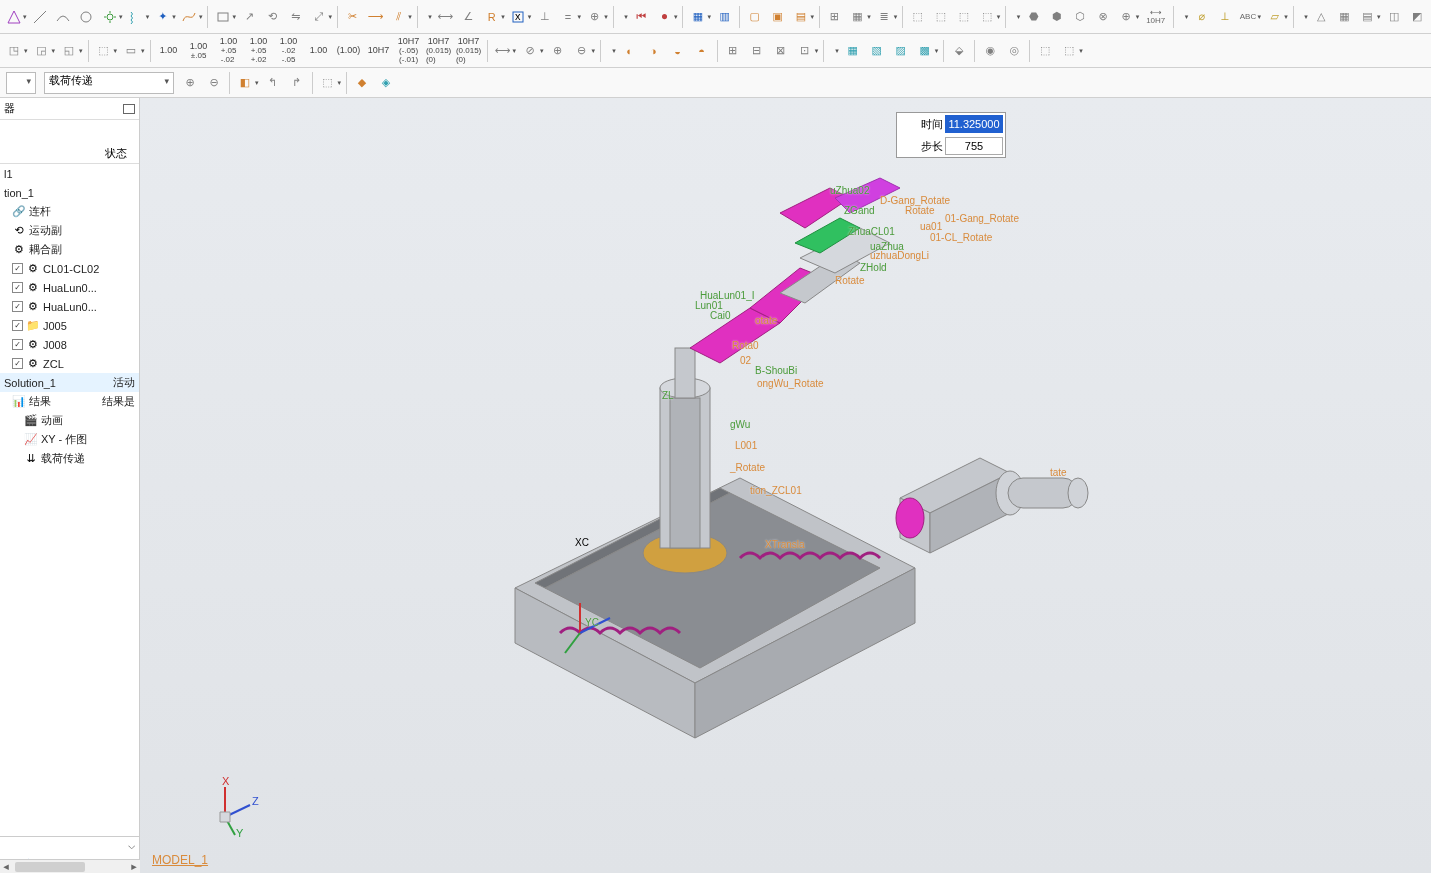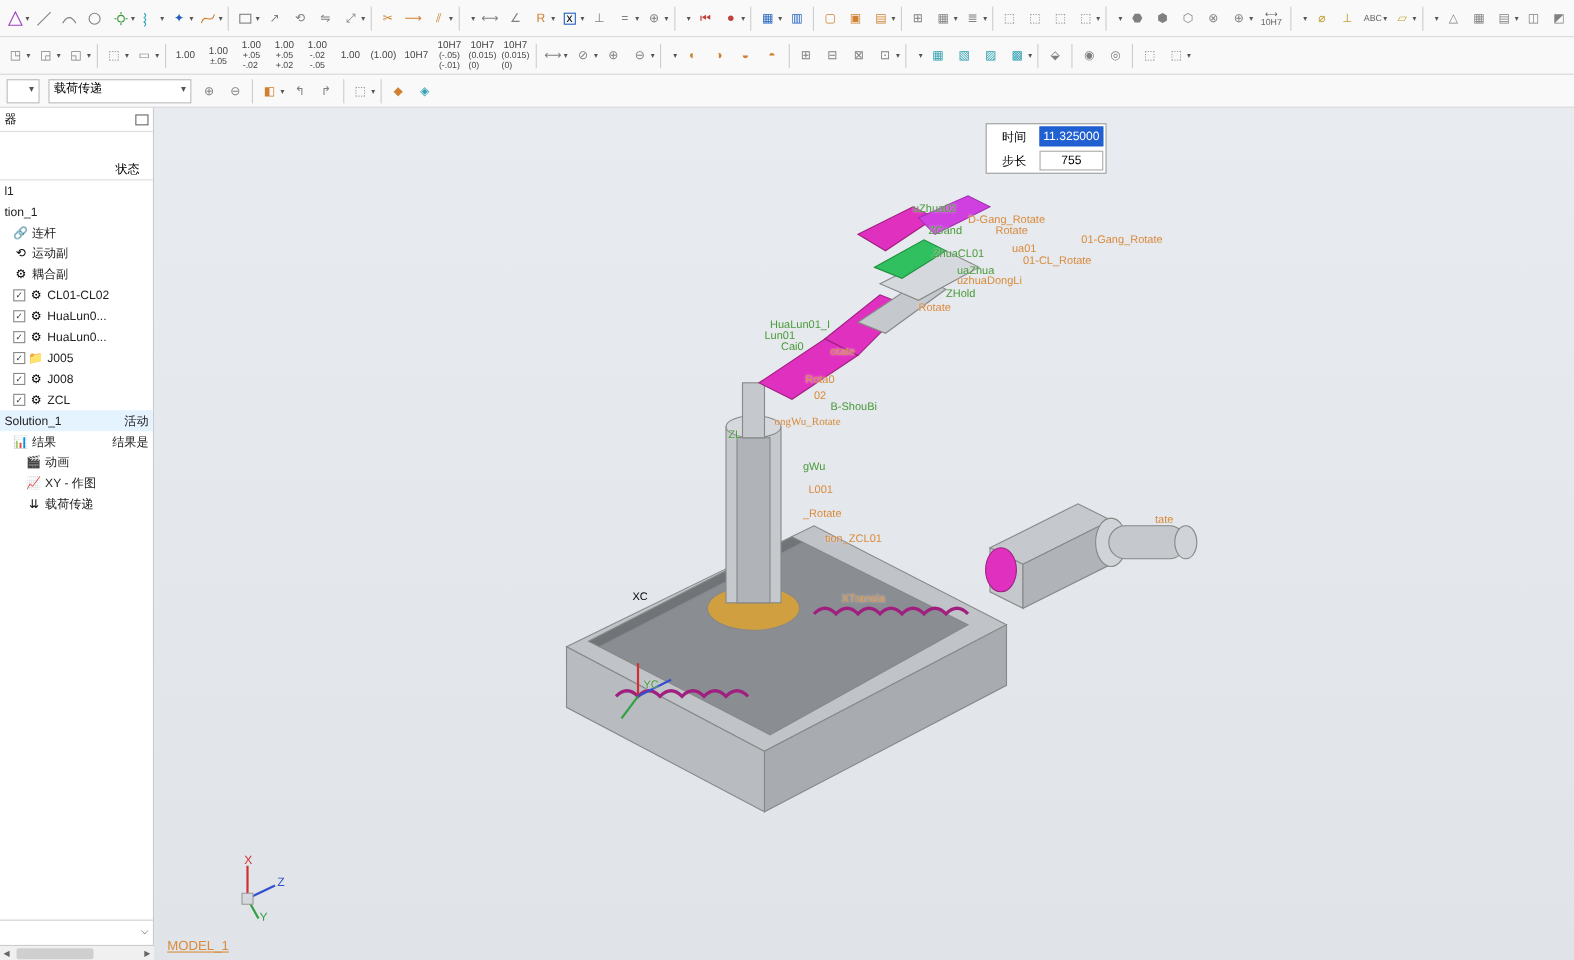--- a/index.html
+++ b/index.html
@@ -40,21 +40,21 @@
 .foot-row { height:18px; display:flex; align-items:center; padding:0 4px; color:#0066cc; font-size:11px; }
 .foot-row .arr { margin-left:auto; font-size:9px; color:#555; }
 
 .viewport { flex:1; background:#e4e7eb; position:relative; background:linear-gradient(#e8ebef,#e0e3e7); }
 .model-label { position:absolute; left:12px; bottom:6px; color:#d98b3c; font-size:12px;text-decoration:underline; }
 
 
 .time-panel { position:absolute; right:425px; top:14px; background:#fff; border:1px solid #999; display:flex; flex-direction:column; }
 .time-panel .row { display:flex; align-items:center; height:22px; }
 .time-panel .grip { width:14px; background:repeating-linear-gradient(#ccc,#ccc 1px,#fff 1px,#fff 3px); }
-.time-panel .lab { width:34px; padding-right:2px; font-size:11px; }
+.time-panel .lab { width:34px; text-align:right; padding-right:2px; font-size:11px; }
 .time-panel input { width:58px; height:18px; font-size:11px; text-align:center; border:1px solid #aaa; margin-right:2px; }
 .time-panel input.hl { background:#2060d0; color:#fff; border-color:#2060d0; }
 
 
 .anno { position:absolute; font-size:10px; pointer-events:none; text-shadow:0 0 2px #e4e7eb; }
 .anno.green { color:#4a9b3a; }
 .anno.orange { color:#d98b3c; }
 
 
 .triad { position:absolute; left:60px; bottom:36px; width:60px; height:60px; }
@@ -485,36 +485,36 @@
         <line x1="440" y1="535" x2="470" y2="520" stroke="#3050d0"></line>
         <line x1="440" y1="535" x2="425" y2="555" stroke="#30a040"></line>
       </g>
     </svg>
 
     <div id="annos">
         <span class="anno green" style="left: 690px; top: 87px;">uZhua02</span>
         <span class="anno orange" style="left: 740px; top: 97px;">D-Gang_Rotate</span>
         <span class="anno green" style="left: 704px; top: 107px;">ZGand</span>
         <span class="anno orange" style="left: 765px; top: 107px;">Rotate</span>
-        <span class="anno orange" style="left: 805px; top: 115px; margin-left: 38px;">01-Gang_Rotate</span>
+        <span class="anno orange" style="left: 805px; top: 115px;">01-Gang_Rotate</span>
         <span class="anno orange" style="left: 780px; top: 123px;">ua01</span>
         <span class="anno green" style="left: 708px; top: 128px;">ZhuaCL01</span>
         <span class="anno orange" style="left: 790px; top: 134px;">01-CL_Rotate</span>
         <span class="anno green" style="left: 730px; top: 143px;">uaZhua</span>
         <span class="anno orange" style="left: 730px; top: 152px;">uzhuaDongLi</span>
         <span class="anno green" style="left: 720px; top: 164px;">ZHold</span>
         <span class="anno orange" style="left: 695px; top: 177px;">Rotate</span>
         <span class="anno green" style="left: 560px; top: 192px;">HuaLun01_I</span>
         <span class="anno green" style="left: 555px; top: 202px;">Lun01</span>
         <span class="anno green" style="left: 570px; top: 212px; text-align: right;">Cai0</span>
         <span class="anno orange" style="left: 615px; top: 217px;">otate</span>
         <span class="anno orange" style="left: 592px; top: 242px;">Rota0</span>
         <span class="anno orange" style="left: 600px; top: 257px;">02</span>
         <span class="anno green" style="left: 615px; top: 267px;">B-ShouBi</span>
-        <span class="anno orange" style="left: 564px; top: 280px; font-family: Liberation Serif, serif;">ongWu_Rotate</span>
+        <span class="anno orange" style="left: 617px; top: 280px;">ongWu_Rotate</span>
         <span class="anno green" style="left: 522px; top: 292px;">ZL</span>
         <span class="anno green" style="left: 590px; top: 300px; margin-top: 21px;">gWu</span>
         <span class="anno orange" style="left: 595px; top: 342px;">L001</span>
         <span class="anno orange" style="left: 590px; top: 364px;">_Rotate</span>
         <span class="anno orange" style="left: 610px; top: 387px;">tion_ZCL01</span>
         <span class="anno orange" style="left: 890px; top: 369px; margin-left: 20px;">tate</span>
         <span class="anno orange" style="left: 625px; top: 441px;">XTransla</span>
         <span class="anno red" style="left: 435px; top: 439px;">XC</span>
         <span class="anno green" style="left: 445px; top: 519px;">YC</span>
       </div>

